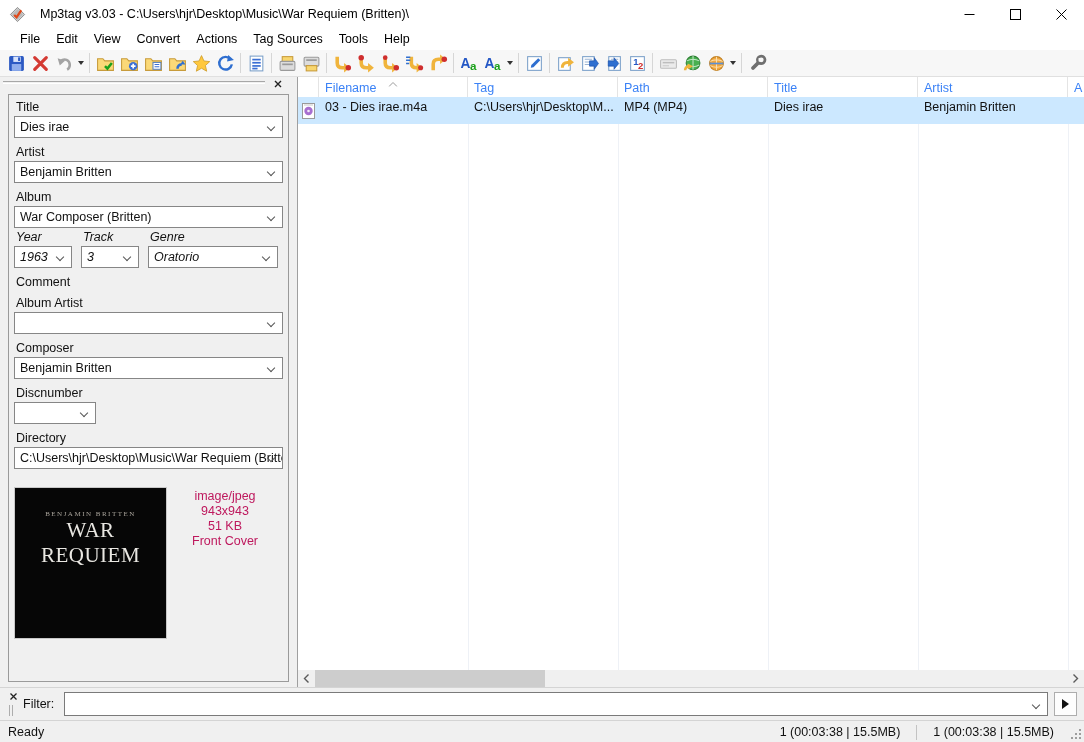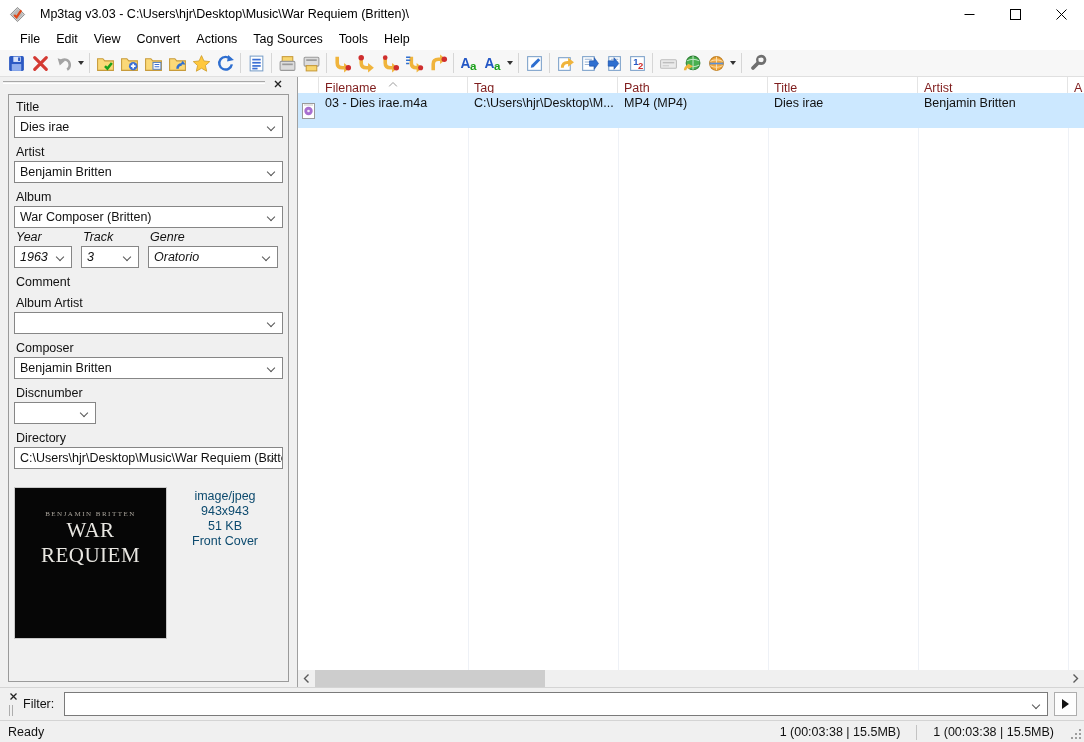--- a/index.html
+++ b/index.html
@@ -36,31 +36,31 @@
   .flabel:first-child { margin-top:2px; }
   .cbx { position:relative; height:22px; background:#fff; border:1px solid #868686; padding:0 18px 0 5px; line-height:20px; font-size:12.5px; white-space:nowrap; overflow:hidden; }
   .chev { position:absolute; right:8px; top:7px; width:6px; height:6px; border-right:1.2px solid #555; border-bottom:1.2px solid #555; transform:rotate(45deg); }
   .ytg { display:flex; gap:9px;font-style:italic; }
   .ytg .c1 { width:58px; } .ytg .c2 { width:58px; } .ytg .c3 { width:130px; }
   .dn { width:82px; }
   .coverrow { display:flex; margin-top:18px; }
   .coverart { position:relative; width:153px; height:152px; background:#060606; border:1px solid #c8c8c8; flex:none; }
   .cov-artist { position:absolute; top:22px; left:0; width:100%; text-align:center; font-family:"Liberation Serif", serif; font-size:7px; letter-spacing:1.5px; color:#a8a39a; }
   .cov-title { position:absolute; top:30px; left:0; width:100%; text-align:center; font-family:"Liberation Serif", serif; font-size:21px; letter-spacing:0.5px; color:#e9e7e2; }
-  .coverinfo { flex:1; text-align:center; padding-top:2px; font-size:12.5px; line-height:15px; color:#0c4a6e; }
+  .coverinfo { flex:1; text-align:center; padding-top:2px; font-size:12.5px; line-height:15px; color:#be185d; }
   
   .filelist { position:absolute; left:297px; top:0; width:787px; height:610px; background:#fff; border-left:1px solid #9f9f9f; }
   .lheader { position:relative; display:flex; height:23px; border-bottom:1px solid #e4e4e4; background:#fff; }
-  .hcell { position:relative; font-size:12.5px; color:#7f1d1d; padding:4px 0 0 6px; border-right:1px solid #e4e4e4; white-space:nowrap; overflow:hidden; }
+  .hcell { position:relative; font-size:12.5px; color:#3b82f6; padding:4px 0 0 6px; border-right:1px solid #e4e4e4; white-space:nowrap; overflow:hidden; }
   .hcell.last { border-right:none; }
   .sortcaret { position:absolute; top:-1px; left:50%; transform:translateX(-50%); }
   .gridlines span { position:absolute; top:23px; bottom:17px; width:1px; background:#eef1f6; z-index:1; }
   .lrow { position:relative; z-index:2; display:flex; height:21px; align-items:center; }
   .lrow.selected .rc { background:#cce8ff; }
-  .rc { height:35px; line-height:21px; font-size:12.5px; white-space:nowrap; overflow:hidden; padding-left:6px; }
+  .rc { height:27px; line-height:21px; font-size:12.5px; white-space:nowrap; overflow:hidden; padding-left:6px; }
   .ricon { width:21px; padding-left:4px; background:#fff; display:flex; align-items:center; }
   .w-f{width:149px;} .w-p{width:150px;} .w-t{width:150px;} .w-ti{width:150px;} .w-a{width:150px;} .w-al{flex:1; padding-left:6px;}
   
   .hscroll { position:absolute; left:0; right:0; bottom:0; height:17px; background:#f0f0f0; display:flex; }
   .harrow { width:17px; height:17px; display:flex; align-items:center; justify-content:center; }
   .hthumb { position:absolute; left:17px; top:0; width:230px; height:17px; background:#cdcdcd; }
   .harrow.right { position:absolute; right:0; top:0; }
   
   .filterbar { position:absolute; top:687px; left:0; width:100%; height:33px; background:#f0f0f0; border-top:1px solid #d4d4d4;text-decoration:underline; }
   .fclose { position:absolute; left:7px; top:3px; width:12px; height:11px; display:flex; align-items:center; justify-content:center; }

